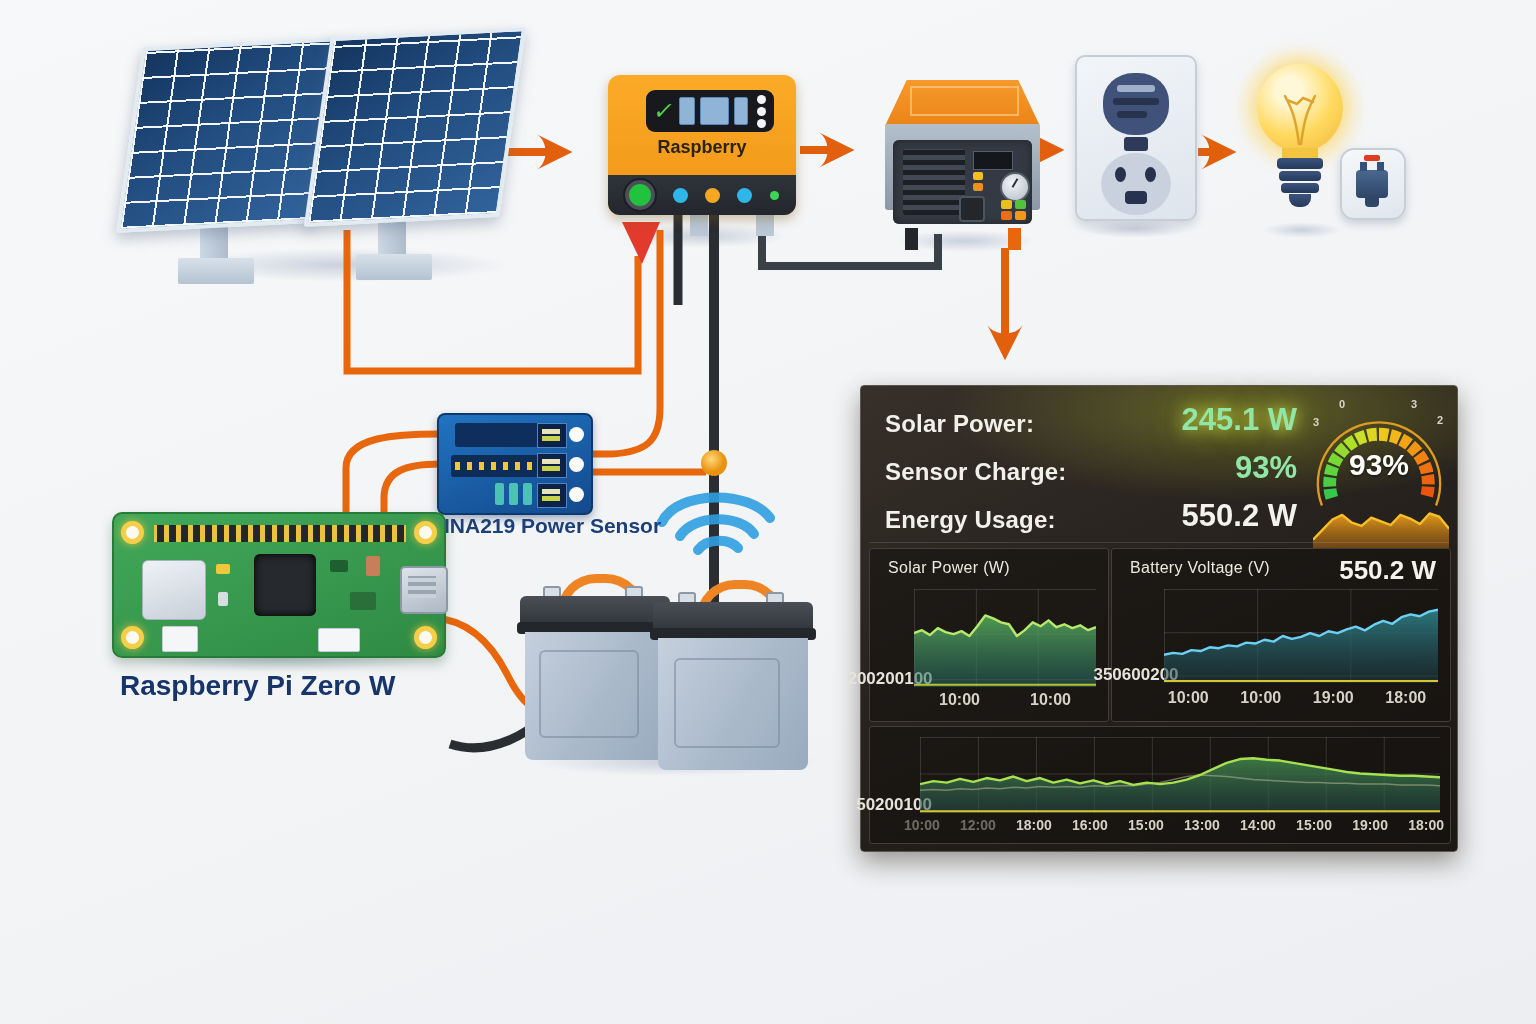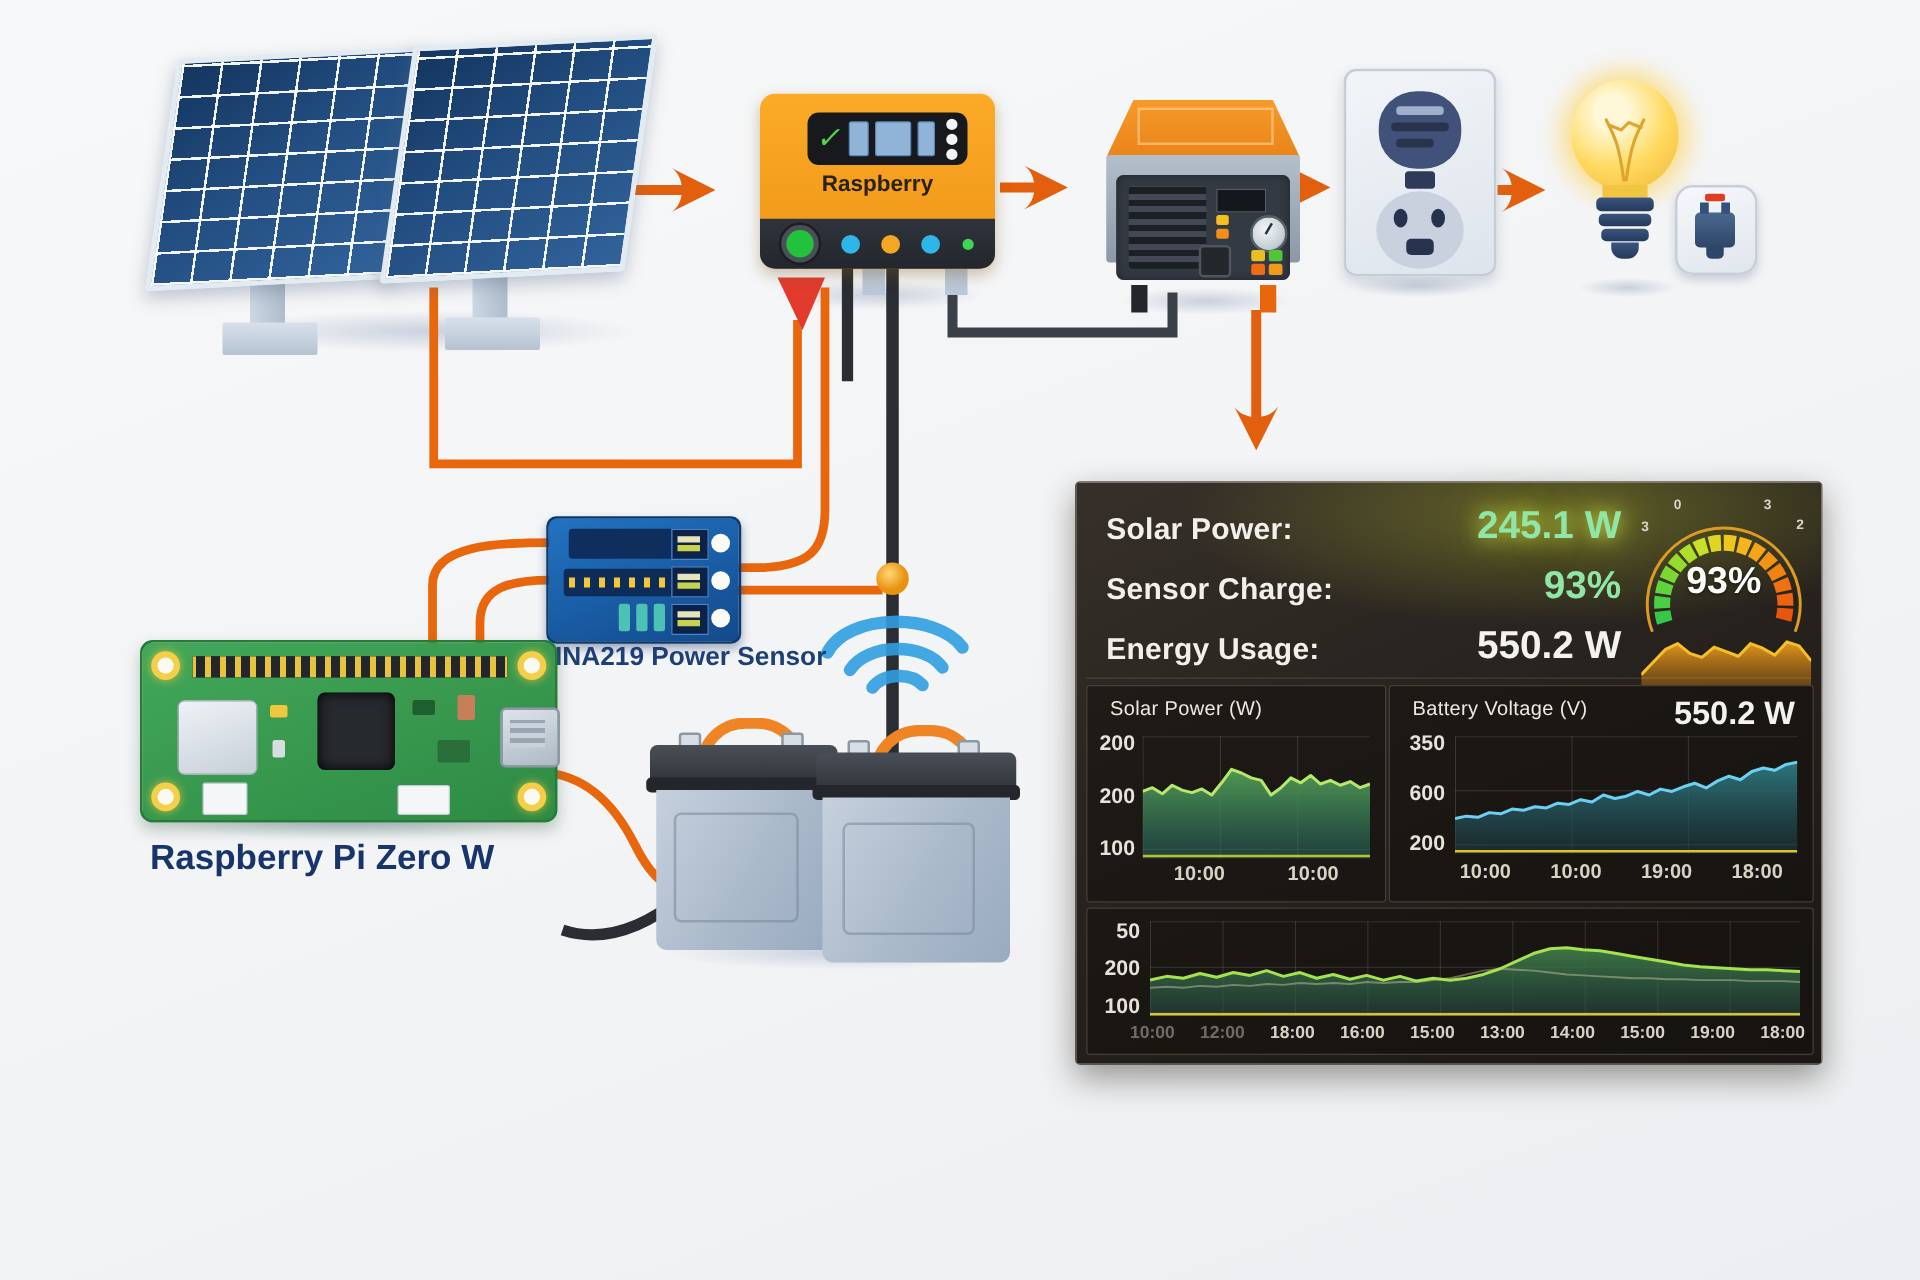--- a/index.html
+++ b/index.html
@@ -146,21 +146,21 @@
   .spark-wrap svg{width:100%;height:100%;}
 
   .card{position:absolute;background:rgba(16,14,11,.5);border:1px solid #443e35;border-radius:3px;}
   .card-title{position:absolute;left:18px;top:10px;font-size:16px;color:#eceadf;letter-spacing:.3px;}
   .corner-value{position:absolute;right:14px;top:6px;font-size:26px;font-weight:bold;color:#f4f2ec;}
   .plot{position:absolute;overflow:hidden;
     background-image:linear-gradient(rgba(255,255,255,.13) 1px,transparent 1px),
       linear-gradient(90deg,rgba(255,255,255,.13) 1px,transparent 1px);
     background-size:100% 46%,34% 100%;}
   .plot svg{position:absolute;left:0;top:0;width:100%;height:100%;}
-  .yticks{position:absolute;display:flex;flex-direction:column;justify-content:space-between;align-items:flex-end;
+  .yticks{position:absolute;display:flex;flex-direction:row;justify-content:center;align-items:flex-end;
     color:#e6e3da;font-size:17px;font-weight:600;}
   .xticks{position:absolute;display:flex;justify-content:space-around;color:#d6d2c6;font-size:16px;font-weight:600;}
   #card3 .xticks{justify-content:space-between;font-size:14px;}
   #card3 .xticks span:nth-child(1),#card3 .xticks span:nth-child(2){opacity:.45;}
   #card3 .plot{background-size:100% 48%,11.15% 100%;}
 
   
   .banner{position:absolute;left:0;right:0;top:808px;height:216px;z-index:4;
     background:linear-gradient(180deg,#3a5276 0%,#3f5b82 38%,#48658e 62%,#5d77a0 74%,#8c9cb6 82%,#aeb9c9 94%,#b9c3d0 100%);}
   .banner-title{position:absolute;left:46px;top:14px;color:#ffffff;font-size:52px;font-weight:bold;letter-spacing:-1px;

